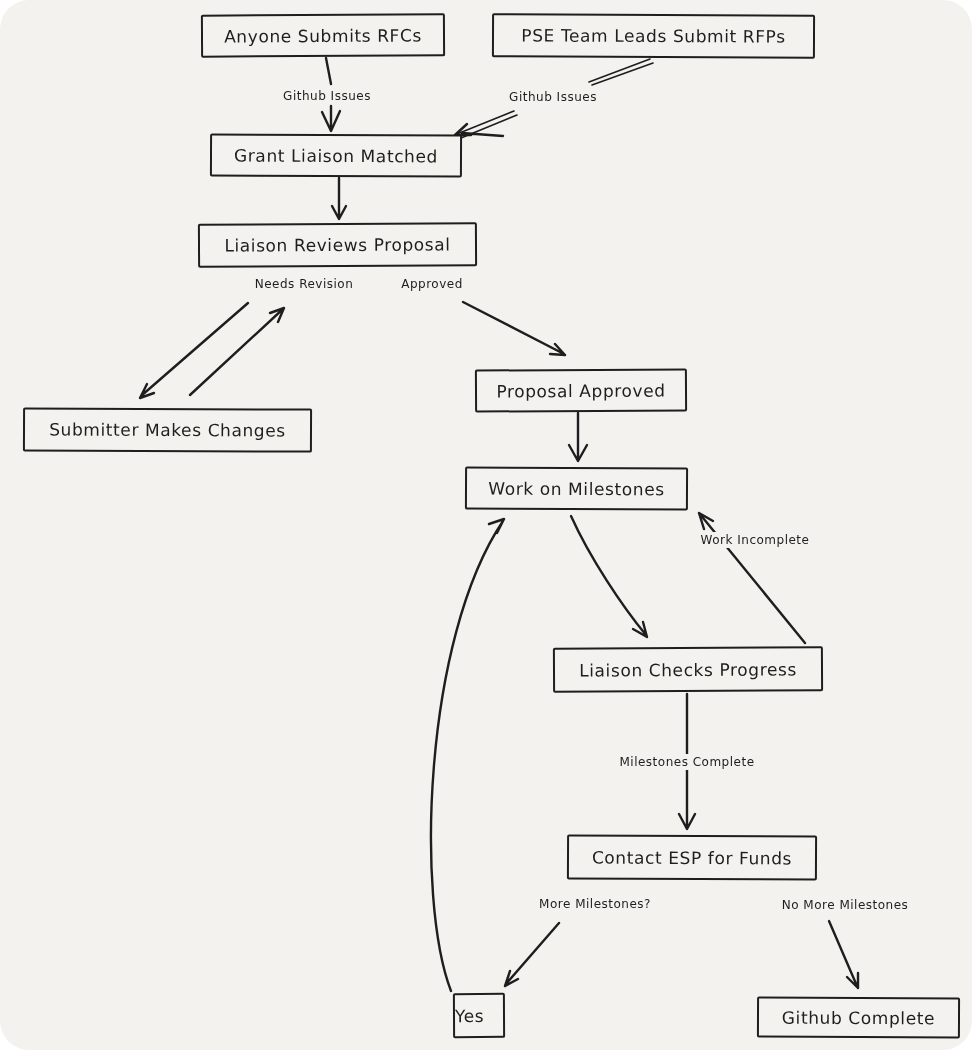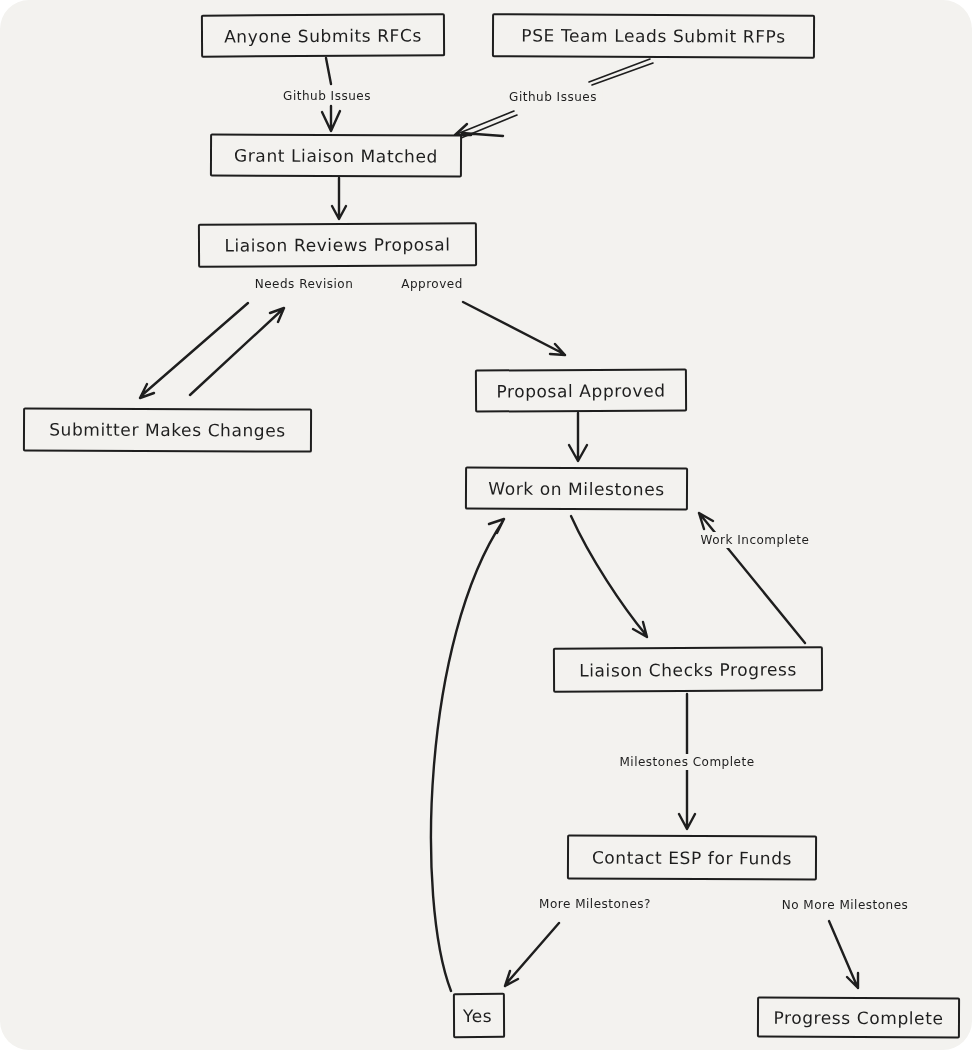--- a/index.html
+++ b/index.html
@@ -126,26 +126,26 @@
   </div>
 
   <div class="node r-neg" style="left:553px; top:647px; width:270px; height:45px;">
     <span>Liaison Checks Progress</span>
   </div>
 
   <div class="node r-pos" style="left:567px; top:835px; width:250px; height:45px;">
     <span>Contact ESP for Funds</span>
   </div>
 
-  <div class="node r-neg" style="left:453px; top:993px; width:52px; height:45px; justify-content:flex-start; padding-left:8px;">
+  <div class="node r-neg" style="left:453px; top:993px; width:52px; height:45px; justify-content:flex-start; ">
     <span>Yes</span>
   </div>
 
   <div class="node r-pos" style="left:757px; top:997px; width:203px; height:41px;">
-    <span>Progress Complete</span>
+    <span>Github Complete</span>
   </div>
 
   <div class="edge-label" style="left:327px; top:96px;">Github Issues</div>
 
   <div class="edge-label" style="left:553px; top:97px;">Github Issues</div>
 
   <div class="edge-label" style="left:262px; top:284px;margin-left:42px;">Needs Revision</div>
 
   <div class="edge-label" style="left:432px; top:284px;">Approved</div>
 

